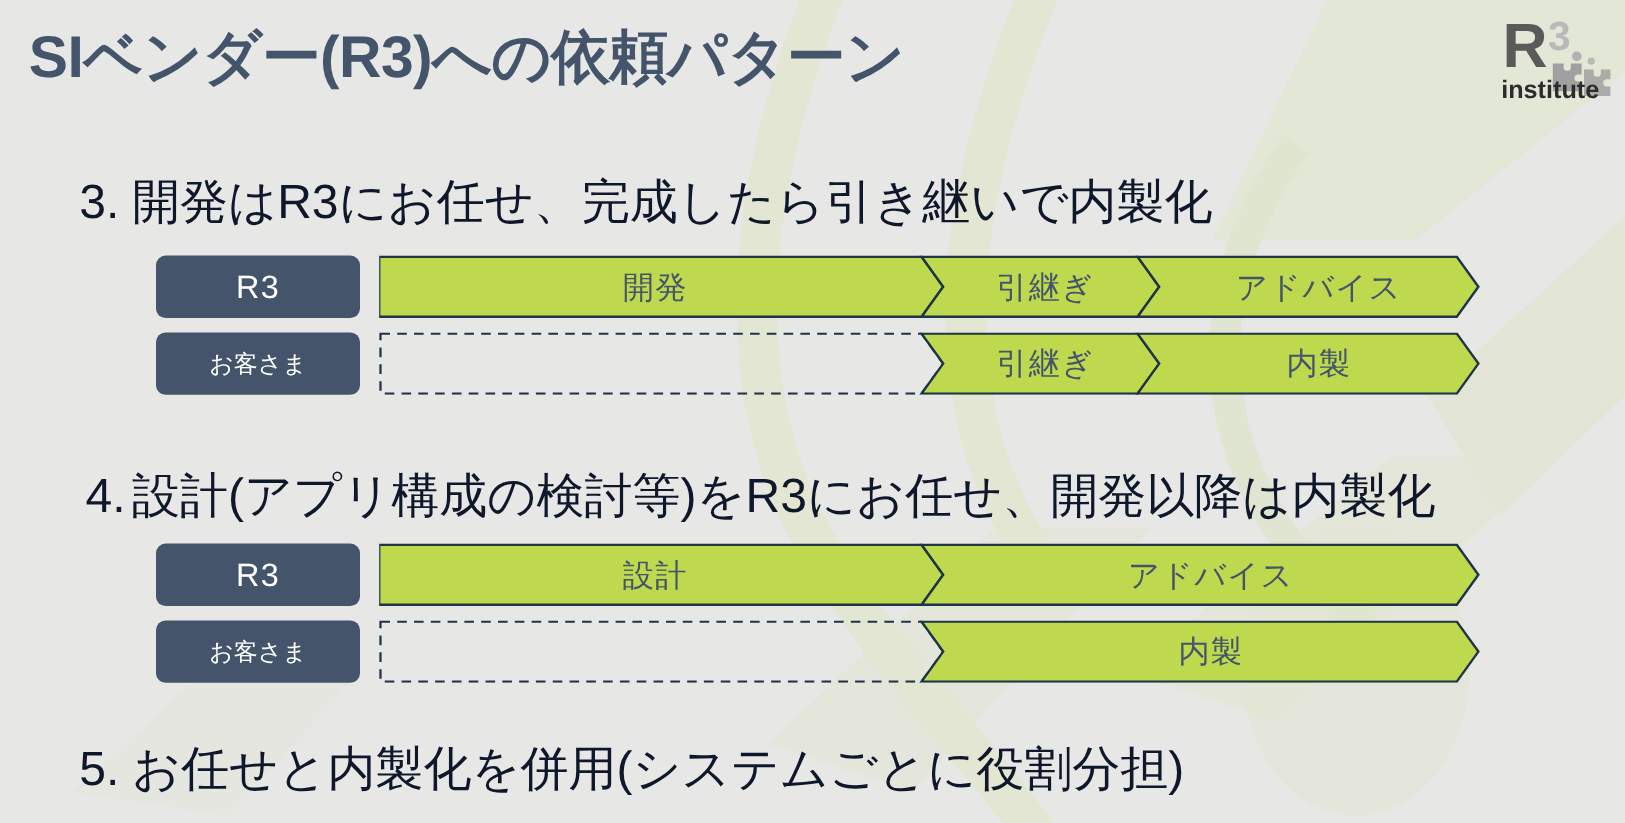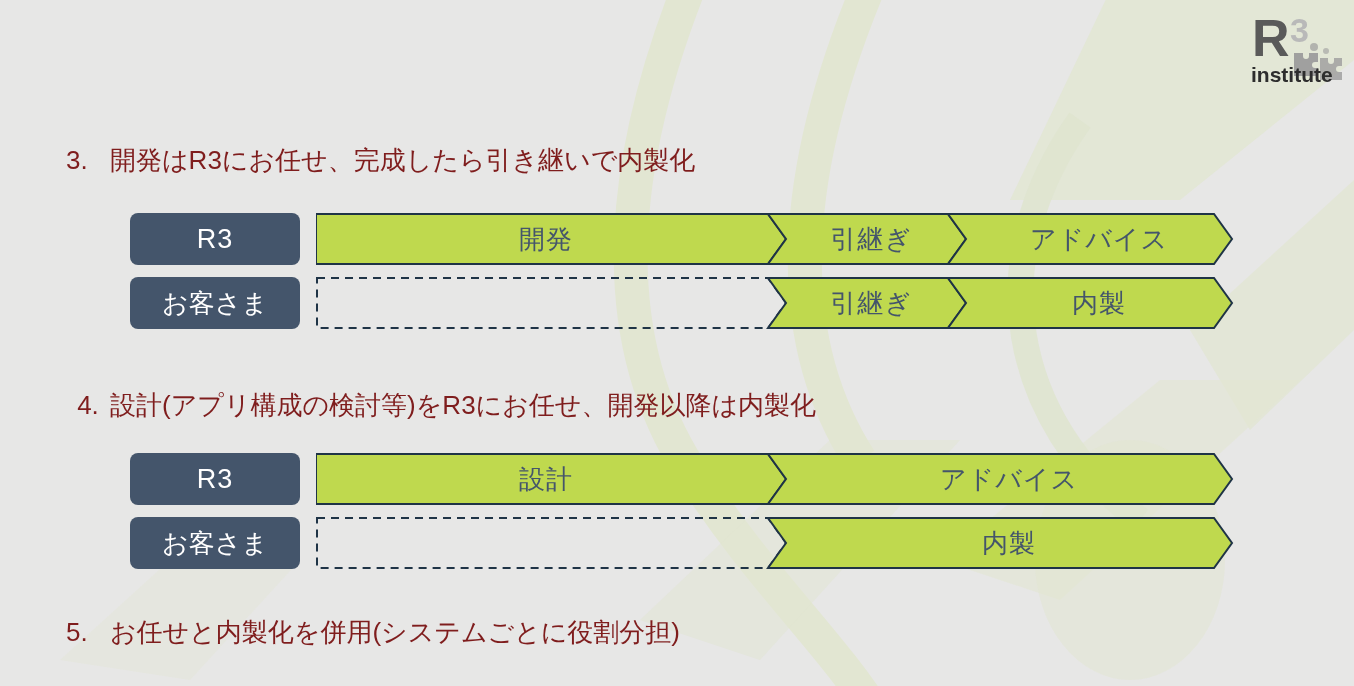--- a/index.html
+++ b/index.html
@@ -51,23 +51,23 @@
     right: 8px;
     top: 6px;
     width: 96px;
     height: 84px;
     z-index: 4;
   }
 
   
   .bullet {
     position: absolute;
-    font-size: 26px;
+    font-size: 40px;
     line-height: 1.2;
-    color: #7f1d1d;
+    color: #0f172a;
     white-space: nowrap;
     z-index: 3;
   }
   .bullet .num {
     display: inline-block;
     min-width: 44px;
   }
   .bullet-3 { left: 66px; top: 145px; }
   .bullet-4 { left: 66px; top: 390px; text-align: center; }
   .bullet-5 { left: 66px; top: 617px; }
@@ -96,21 +96,21 @@
     background: #44556b;
     border-radius: 8px;
     color: #ffffff;
     display: flex;
     align-items: center;
     justify-content: center;
     font-size: 27px;
     letter-spacing: 1px;
     flex: none;
   }
-  .role-chip.narrow-text { font-size: 26px; letter-spacing: 0px; }
+  .role-chip.narrow-text { font-size: 20px; letter-spacing: 0px; }
 
   .track {
     position: relative;
     width: 918px;
     height: 52px;
     margin-left: 16px;
     flex: none;
     text-align: center;
   }
   .track svg {
@@ -149,20 +149,21 @@
       <path d="M940 560 L1160 380 L1300 380 L1060 600 Z" opacity="0.6"></path>
       <path d="M640 620 L830 440 L960 440 L760 660 Z" opacity="0.5"></path>
       <ellipse cx="1130" cy="560" rx="95" ry="120" opacity="0.55"></ellipse>
       <path d="M60 660 L170 560 L300 560 L190 680 Z" opacity="0.35"></path>
     </g>
     <g fill="none" stroke="#dfe4cf" stroke-width="26" opacity="0.9">
       <path d="M1080 120 C 980 260, 1010 420, 1140 520"></path>
     </g>
   </svg>
 
+  <div class="title">SIベンダー(R3)への依頼パターン</div>
 
   <svg class="logo" viewBox="0 0 96 84" aria-hidden="true">
     <text x="2" y="50" font-family="&quot;Liberation Sans&quot;, sans-serif" font-size="52" font-weight="700" fill="#5a5a5a">R</text>
     <text x="40" y="36" font-family="&quot;Liberation Sans&quot;, sans-serif" font-size="34" font-weight="700" fill="#b9b9b9">3</text>
     <g fill="#9c9c9c">
       <path d="M44 47 h9 v3 a3 3 0 0 0 3 3 a3 3 0 0 0 3 -3 v-3 h9 v9 h-3 a3 3 0 0 0 -3 3 a3 3 0 0 0 3 3 h3 v8 h-24 z" opacity="0.95"></path>
       <path d="M70 52 h8 v3 a3 3 0 0 0 6 0 v-3 h8 v8 h-3 a3 3 0 0 0 0 6 h3 v8 h-22 z" opacity="0.8"></path>
       <circle cx="64" cy="41" r="4" opacity="0.7"></circle>
       <circle cx="76" cy="45" r="3" opacity="0.6"></circle>
     </g>

